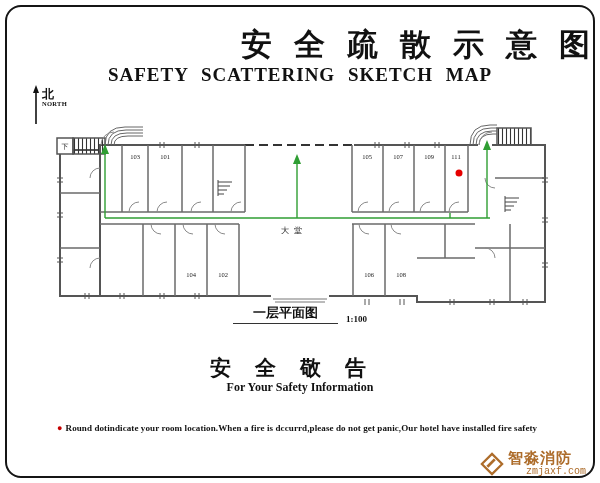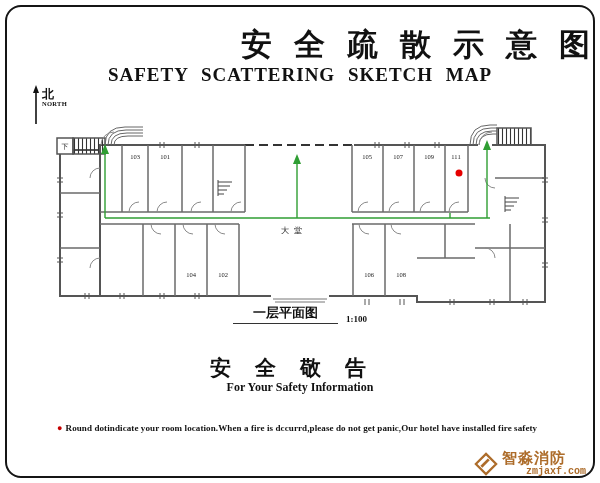--- a/index.html
+++ b/index.html
@@ -23,22 +23,22 @@
   .notice-en{position:absolute;top:380px;left:0;width:100%;text-align:center;font-size:12px;font-weight:700;}
   .para-cn{position:absolute;left:57px;top:394px;width:492px;
     font-family:"Liberation Sans","DejaVu Sans",sans-serif;font-size:10px;font-weight:700;
     line-height:14px;letter-spacing:.2px;}
   .para-en{position:absolute;left:57px;top:422px;width:494px;
     font-size:9px;font-weight:700;line-height:13px;letter-spacing:.1px;}
   .bullet{color:#c40000;margin-right:3px;}
   .brand{position:absolute;right:14px;bottom:6px;display:flex;align-items:center;gap:4px;}
   .brand .txt{display:flex;flex-direction:column;align-items:flex-start;line-height:1;}
   .brand .name{font-size:15px;font-weight:700;color:#ad6c2a;letter-spacing:1px;}
-  .brand .site{font-size:10px;font-weight:700;color:#ad6c2a;
-    font-family:"Liberation Mono","DejaVu Sans Mono",monospace;margin-top:1px;margin-left:24px;}
+  .brand .site{font-size:10px;font-weight:400;color:#ad6c2a;
+    font-family:"Liberation Mono","DejaVu Sans Mono",monospace;margin-top:1px;margin-left:18px;}
 </style>
 </head>
 <body>
 
 <div class="stage">
   <div class="frame"></div>
 
   <div class="title-cn">安全疏散示意图</div>
   <div class="title-en">SAFETY SCATTERING SKETCH MAP</div>
 

